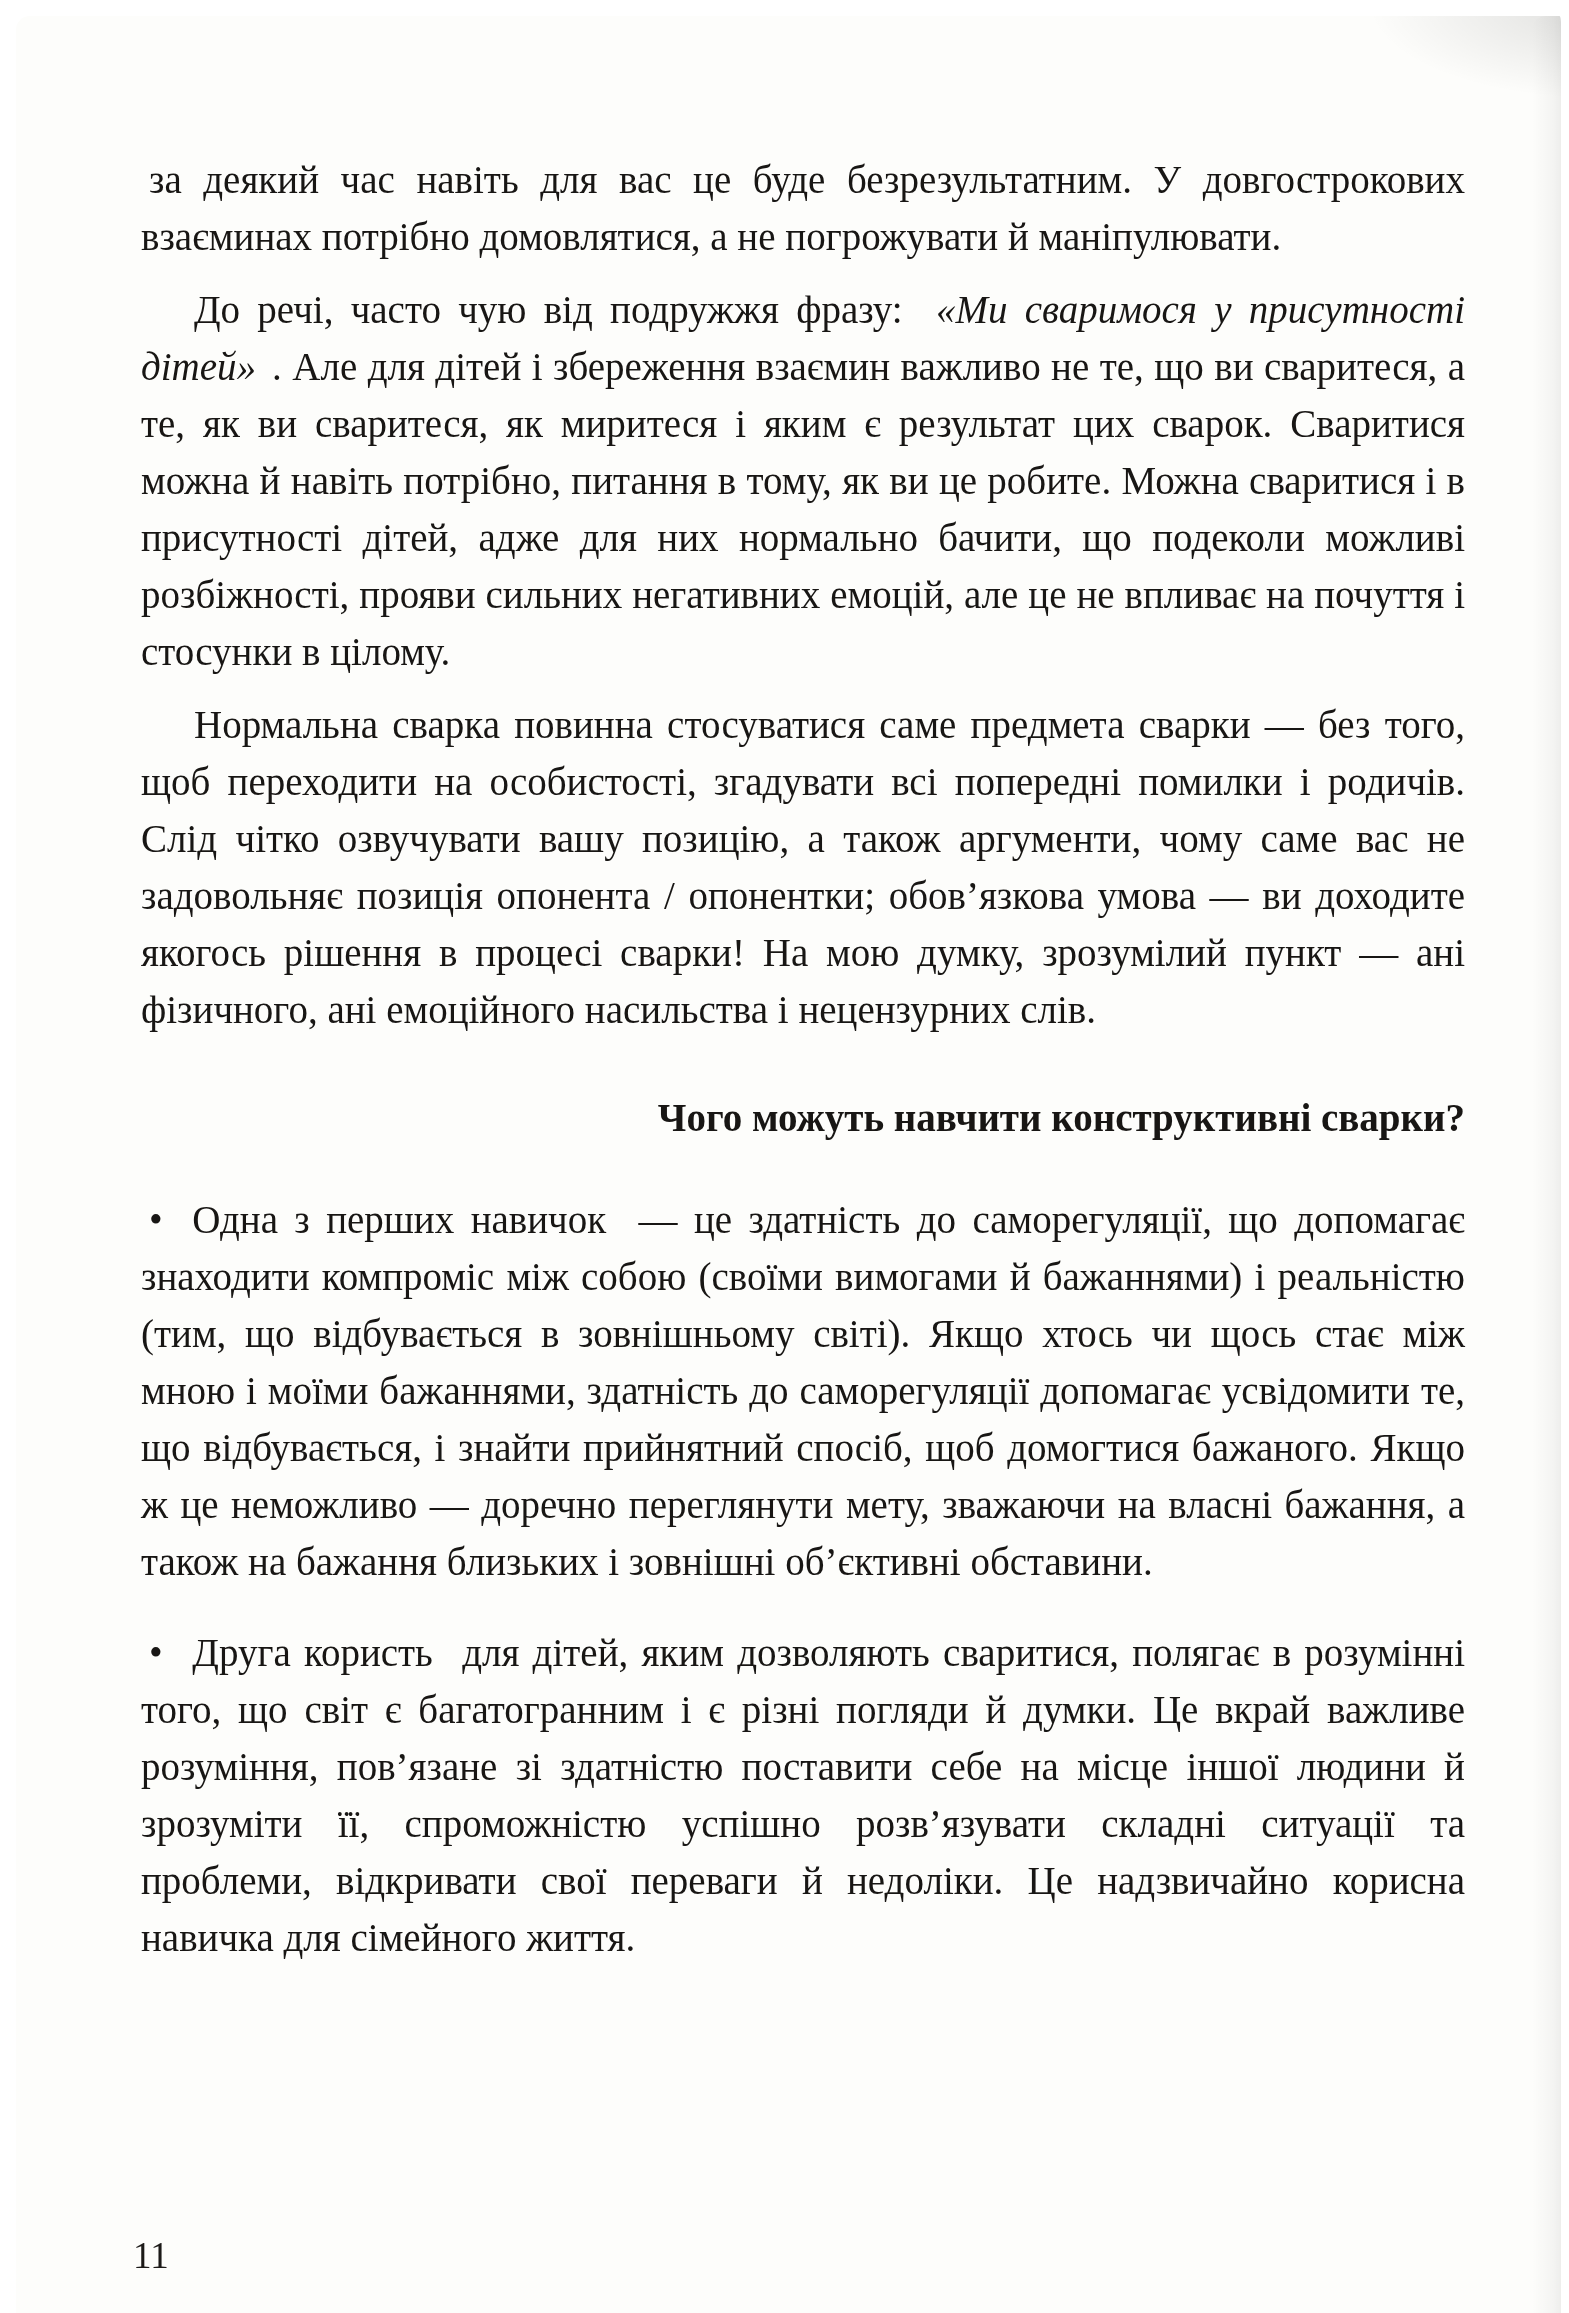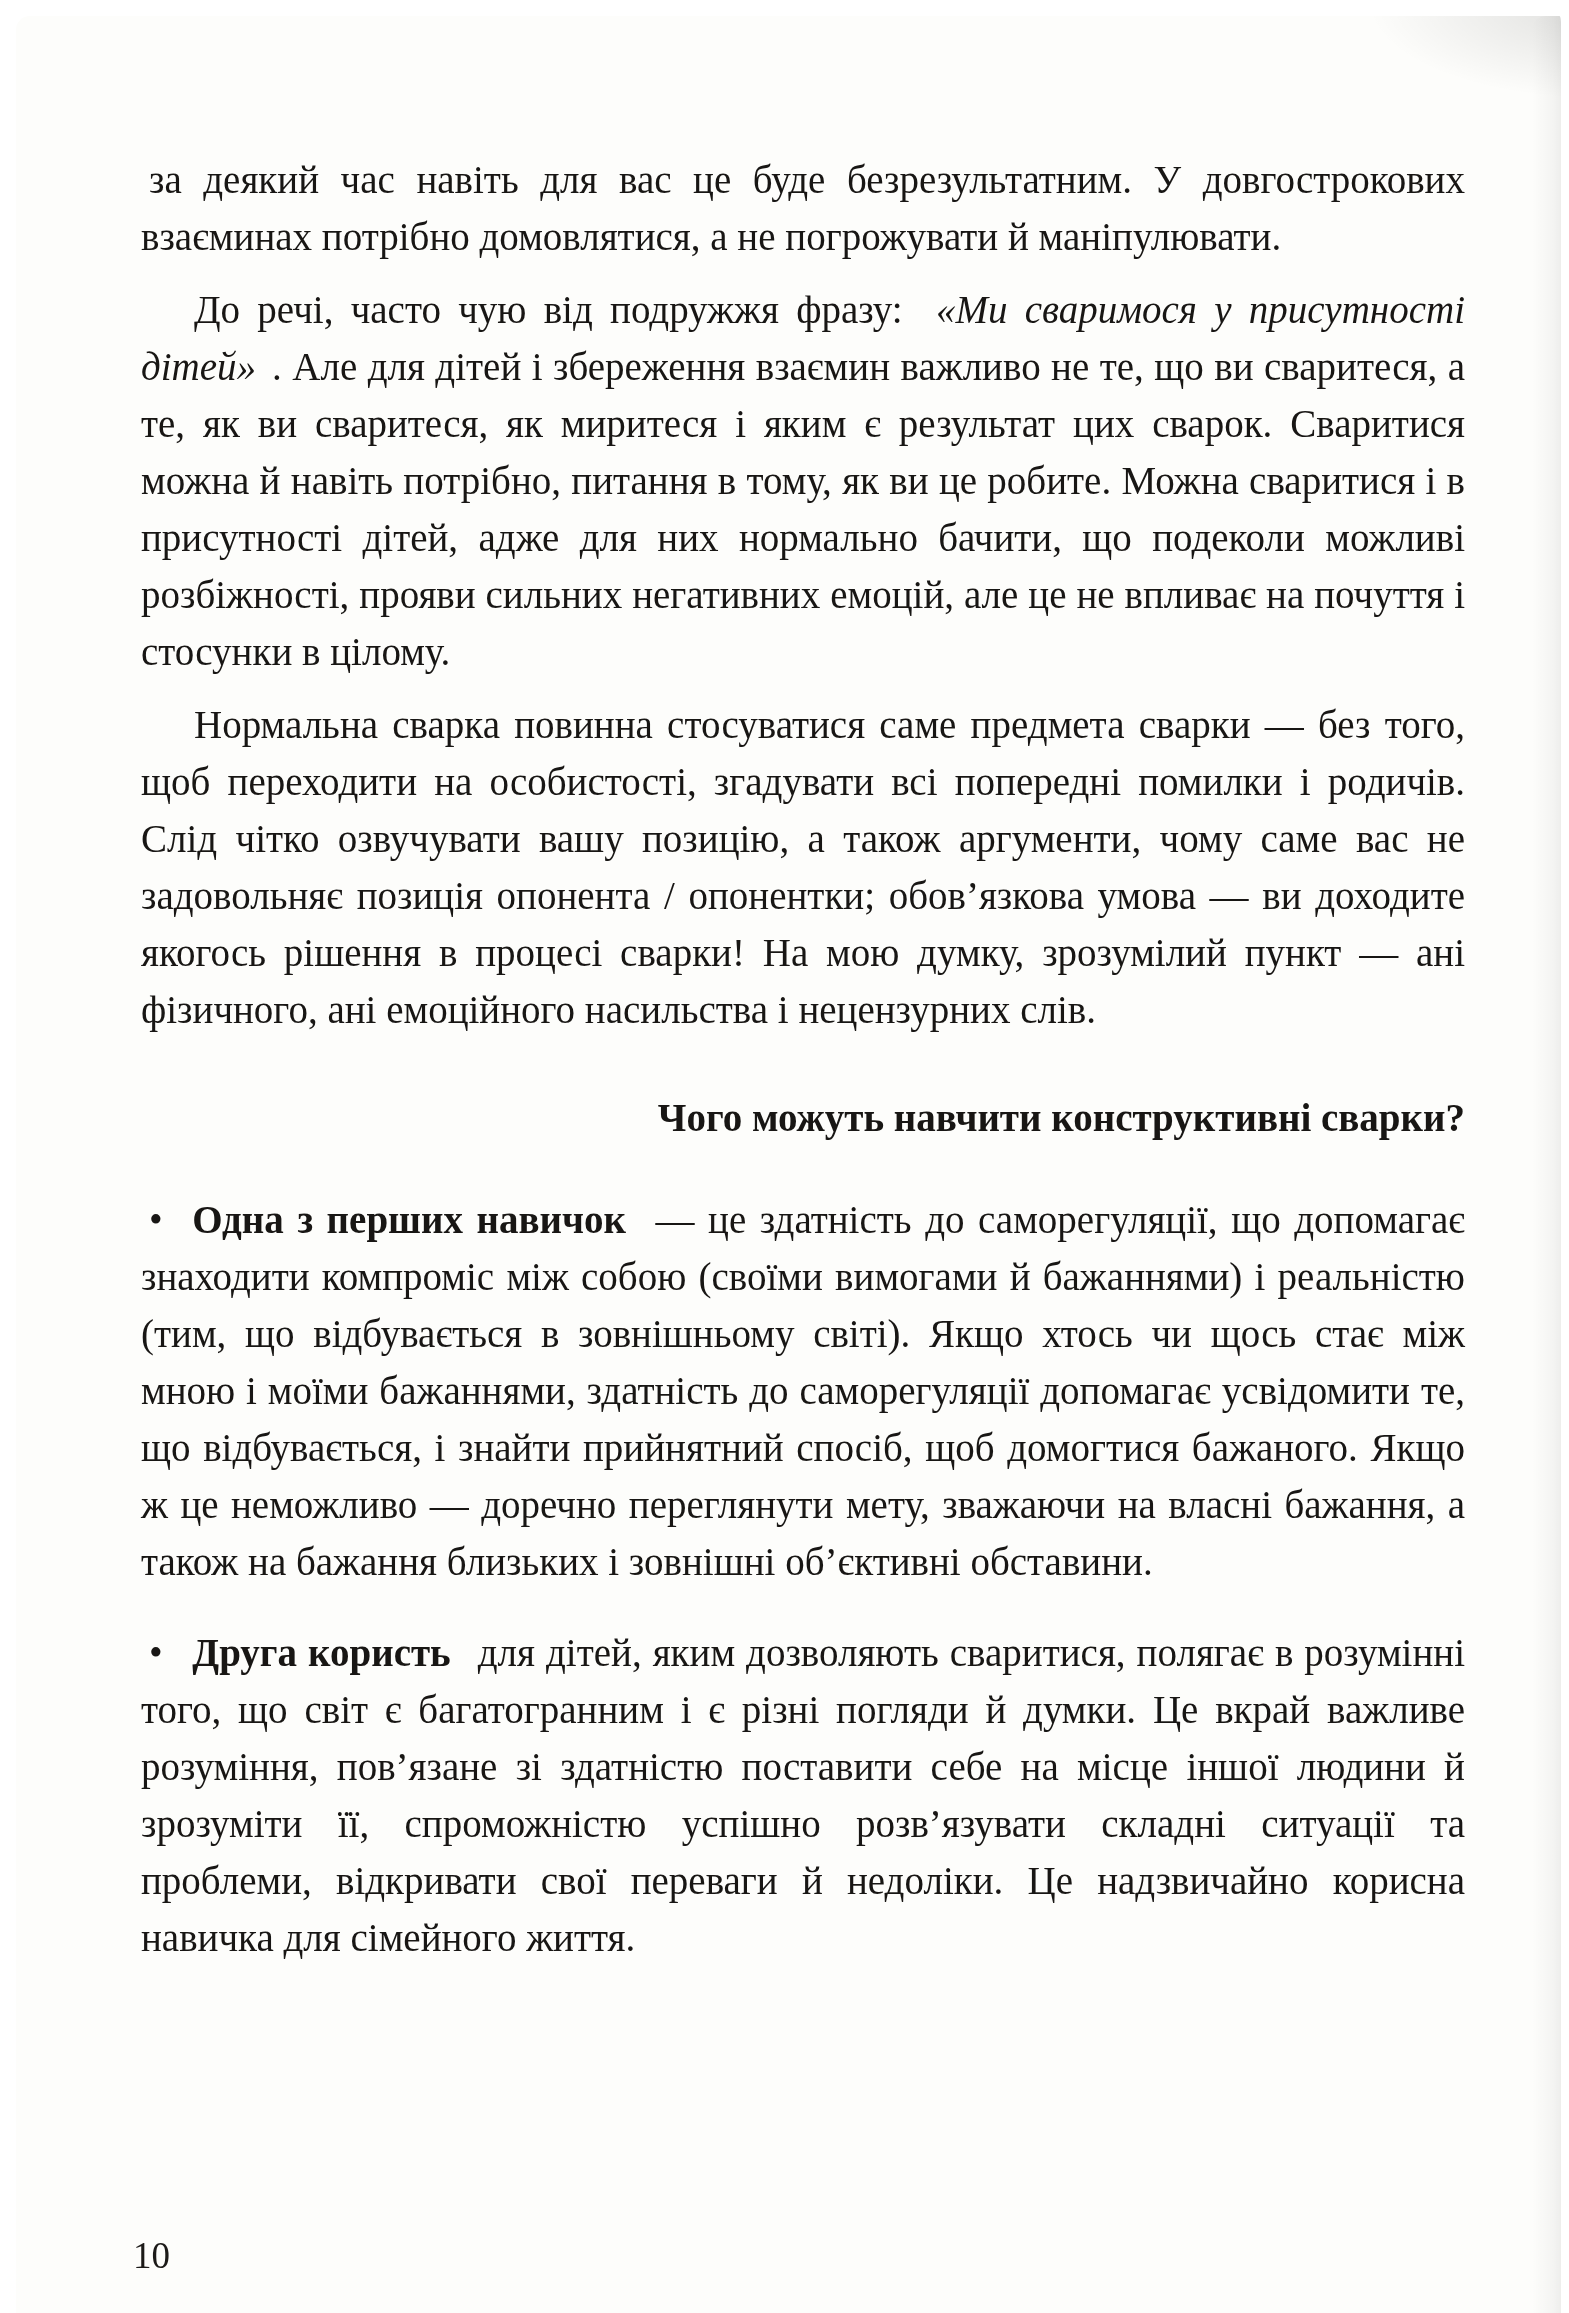--- a/index.html
+++ b/index.html
@@ -20,21 +20,21 @@
     width: 1356px;
     font-size: 39px;
     line-height: 57px;
     text-align: justify;
     hyphens: auto;
     -webkit-hyphens: auto;
   }
   .para { margin: 0; }
   .para.indent { text-indent: 45px; }
   .para em { font-style: italic; }
-  .para b { font-weight: bold; }
+  .para b { font-weight: normal; }
   .heading {
     font-size: 39px;
     line-height: 57px;
     font-weight: bold;
     text-align: right;
     margin-top: 35px;
     margin-bottom: 29px;
   }
   .bullet { margin-top: 17.6px; }
   .bullet .marker { margin-right: 0.35em; }
@@ -85,19 +85,19 @@
     <p class="para indent"><span>Нормальна сварка повинна стосуватися саме предмета сварки — без того, щоб переходити на особистості, згадувати всі попередні помилки і родичів. Слід чітко озвучувати вашу позицію, а також аргументи, чому саме вас не задовольняє позиція опонента / опонентки; обов’язкова умова — ви доходите якогось рішення в процесі сварки! На мою думку, зрозумілий пункт — ані фізичного, ані емоційного насильства і нецензурних слів.</span></p>
 
     <h2 class="heading">Чого можуть навчити конструктивні сварки?</h2>
 
     <p class="para bullet"><span class="marker">•</span><b>Одна з перших навичок</b><span> — це здатність до саморегуляції, що допомагає знаходити компроміс між собою (своїми вимогами й бажаннями) і реальністю (тим, що відбувається в зовнішньому світі). Якщо хтось чи щось стає між мною і моїми бажаннями, здатність до саморегуляції допомагає усвідомити те, що відбувається, і знайти прийнятний спосіб, щоб домогтися бажаного. Якщо ж це неможливо — доречно переглянути мету, зважаючи на власні бажання, а також на бажання близьких і зовнішні об’єктивні обставини.</span></p>
 
     <p class="para bullet"><span class="marker">•</span><b>Друга користь</b><span> для дітей, яким дозволяють сваритися, полягає в розумінні того, що світ є багатогранним і є різні погляди й думки. Це вкрай важливе розуміння, пов’язане зі здатністю поставити себе на місце іншої людини й зрозуміти її, спроможністю успішно розв’язувати складні ситуації та проблеми, відкривати свої переваги й недоліки. Це надзвичайно корисна навичка для сімейного життя.</span></p>
 
   </div>
 
-  <div class="page-number">10</div>
+  <div class="page-number">11</div>
 
   <div class="corner-shade"></div>
   <div class="page-curve"></div>
 
 </div>
 
 
 </body></html>

